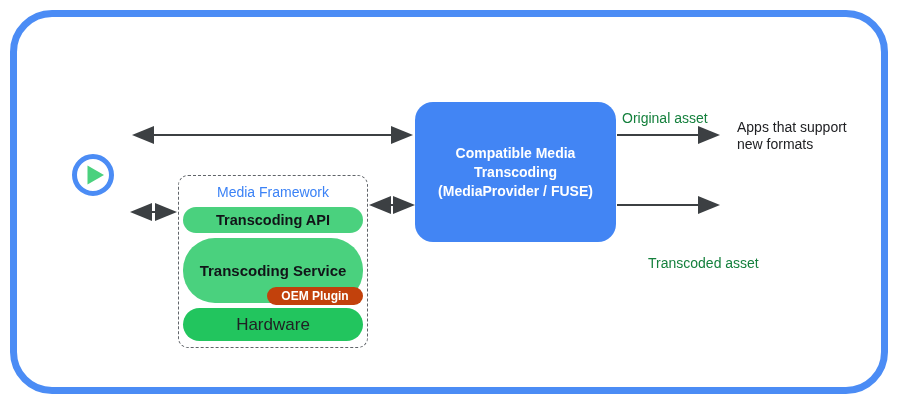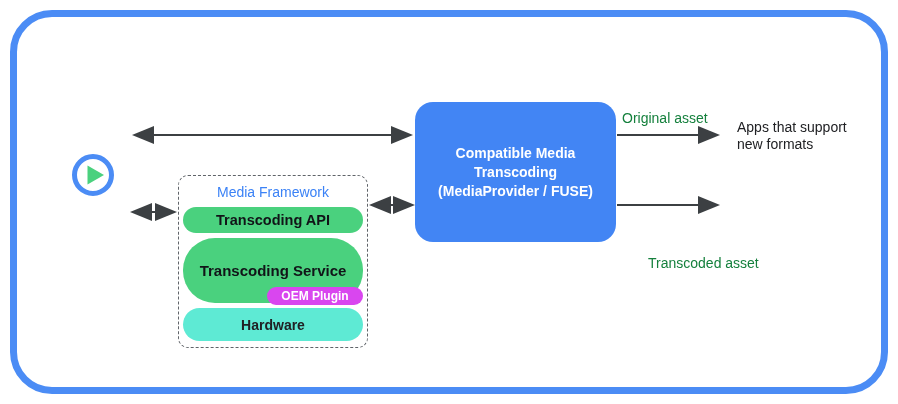--- a/index.html
+++ b/index.html
@@ -83,34 +83,34 @@
     top: 62px; height: 65px;
     border-radius: 32px;
     background: #4ad17e;
     font-size: 15px;
   }
   .pill-oem {
     position: absolute;
     left: 88px; top: 111px;
     width: 96px; height: 18px;
     border-radius: 10px;
-    background: #d946ef;
+    background: #c2410c;
     color: #ffffff;
     font-size: 12px;
     font-weight: bold;
     display: flex;
     align-items: center;
     justify-content: center;
   }
   .pill-hardware {
     top: 132px; height: 33px;
     border-radius: 17px;
-    background: #5eead4;
-    font-size: 14px;
-    font-weight: bold;
+    background: #22c55e;
+    font-size: 17px;
+    font-weight: normal;
     color: #202124;
   }
 
   
   .transcoder-box {
     position: absolute;
     left: 415px; top: 102px;
     width: 201px; height: 140px;
     border-radius: 18px;
     background: #4285f4;

